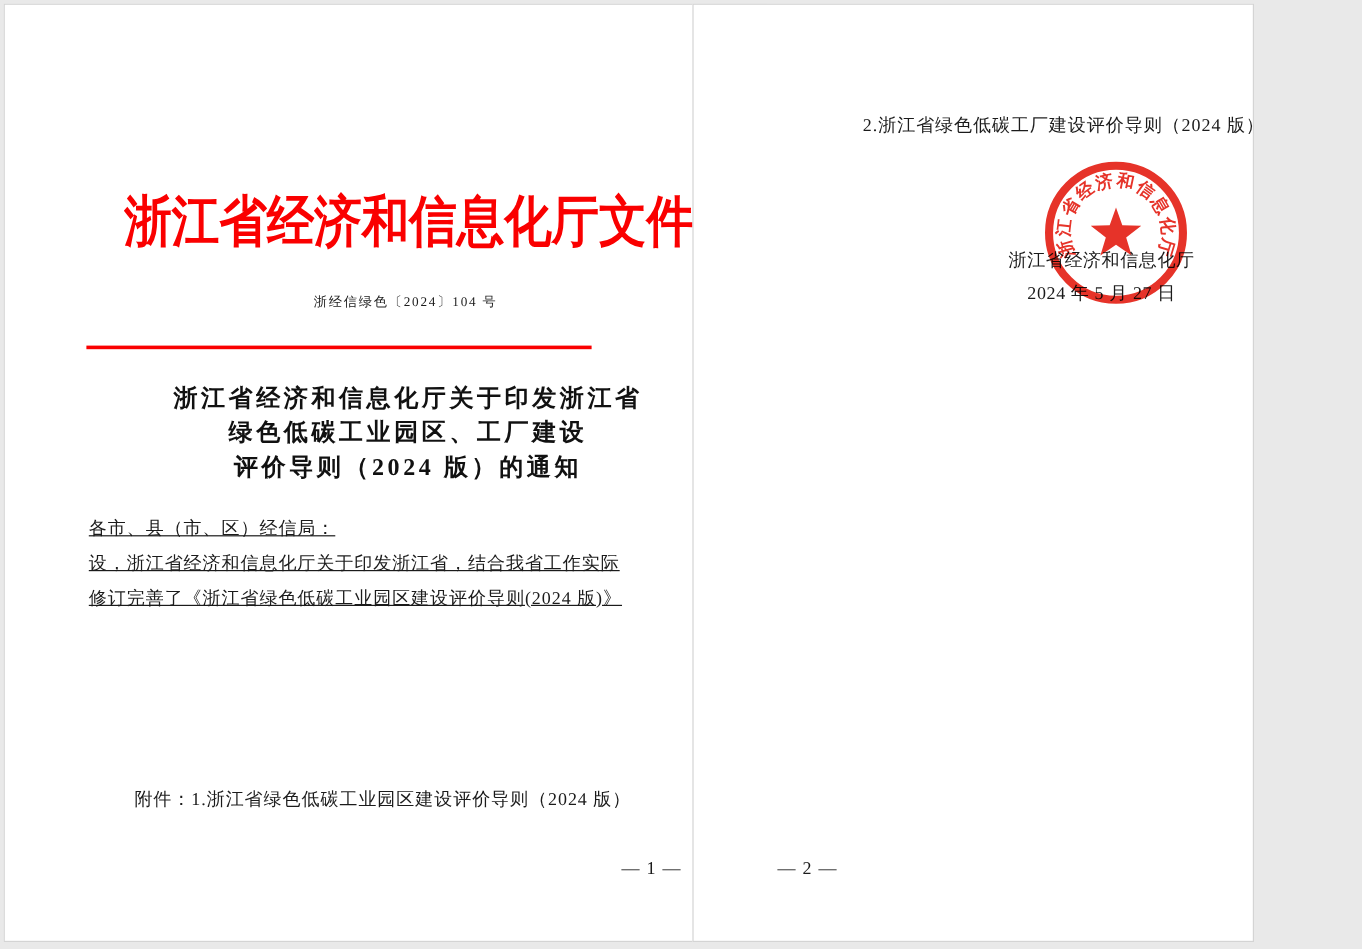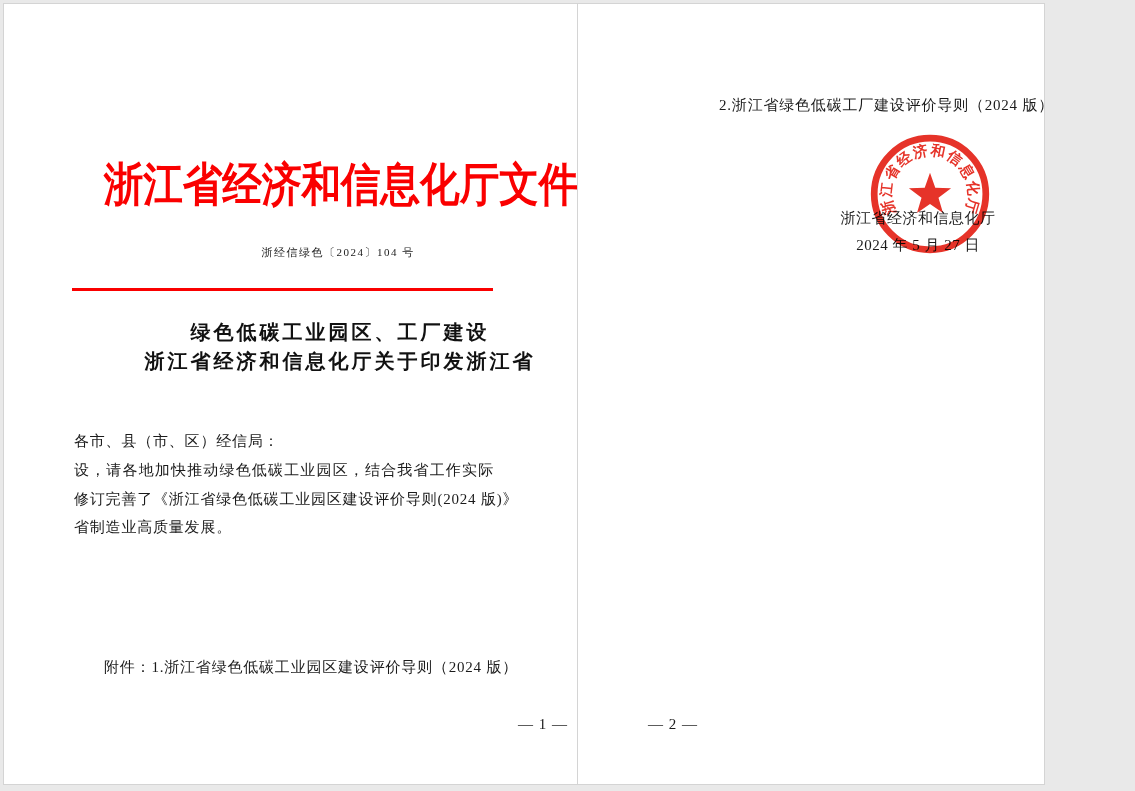--- a/index.html
+++ b/index.html
@@ -43,27 +43,27 @@
     position: absolute; top: 314px; left: 0; width: 100%;
     text-align: center; font-size: 20px; font-weight: bold;
     line-height: 29px; letter-spacing: 3px;
     transform: translateX(19px); white-space: nowrap;
     color: #111111;
   }
   .body-text {
     position: absolute; top: 423px; left: 70px; width: 420px;
     font-size: 15px; line-height: 28.8px; letter-spacing: 0.8px;
   }
-  .body-text .line { white-space: nowrap; }
+  .body-text .line { white-space: nowrap; text-decoration: underline; }
   .jline { text-align: justify; text-align-last: justify; }
   .indent { text-indent: 2em; }
   .attachment {
     position: absolute; top: 649px; left: 70px; width: 460px;
     font-size: 15px; line-height: 28.8px; letter-spacing: 0.8px;
-    text-indent: 2em; white-space: nowrap;
+    text-indent: 2em; white-space: nowrap; text-align: center;
   }
   .pagenum {
     position: absolute; top: 711px;
     font-size: 15px; line-height: 18px; letter-spacing: 1px;
     white-space: nowrap;
   }
   #p1num { right: 70px; }
   #p2num { left: 70px; }
 
   
@@ -92,28 +92,28 @@
   }
 </style>
 </head>
 <body>
 
 <div class="page" id="page-left">
   <div class="red-head">浙江省经济和信息化厅文件</div>
   <div class="doc-number">浙经信绿色〔2024〕104 号</div>
   <div class="red-line"></div>
   <div class="doc-title">
+    <div>浙江省经济和信息化厅关于印发浙江省</div>
     <div>绿色低碳工业园区、工厂建设</div>
-    <div>浙江省经济和信息化厅关于印发浙江省</div>
+    <div>评价导则（2024 版）的通知</div>
   </div>
   <div class="body-text">
     <div class="line">各市、县（市、区）经信局：</div>
-    <div class="line jline">设，请各地加快推动绿色低碳工业园区，结合我省工作实际</div>
+    <div class="line jline">设，浙江省经济和信息化厅关于印发浙江省，结合我省工作实际</div>
     <div class="line jline">修订完善了《浙江省绿色低碳工业园区建设评价导则(2024 版)》</div>
-    <div class="line">省制造业高质量发展。</div>
   </div>
   <div class="attachment">附件：1.浙江省绿色低碳工业园区建设评价导则（2024 版）</div>
   <div class="pagenum" id="p1num">— 1 —</div>
 </div>
 
 <div class="page" id="page-right">
   <div class="attach2">2.浙江省绿色低碳工厂建设评价导则（2024 版）</div>
   <div class="signature">浙江省经济和信息化厅</div>
   <div class="sig-date">2024 年 5 月 27 日</div>
   <svg class="seal" viewBox="0 0 120 120">

